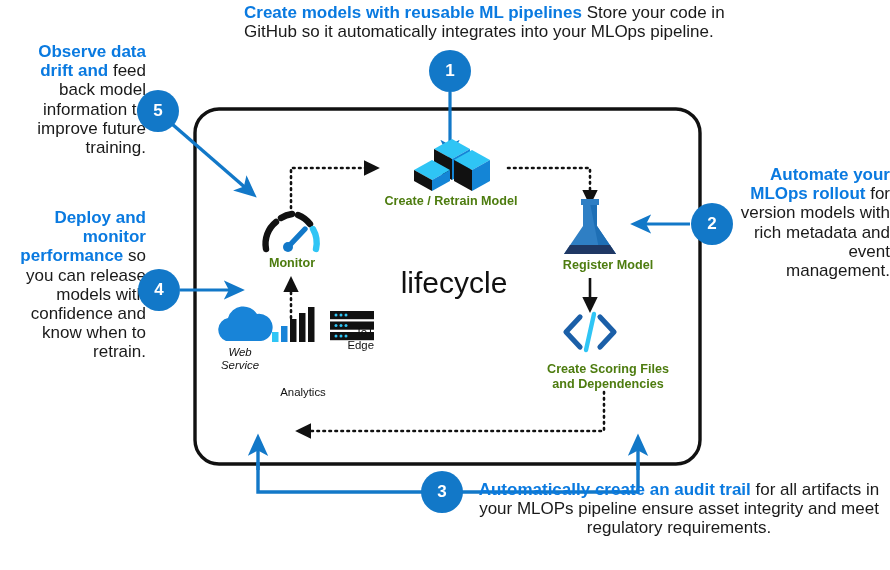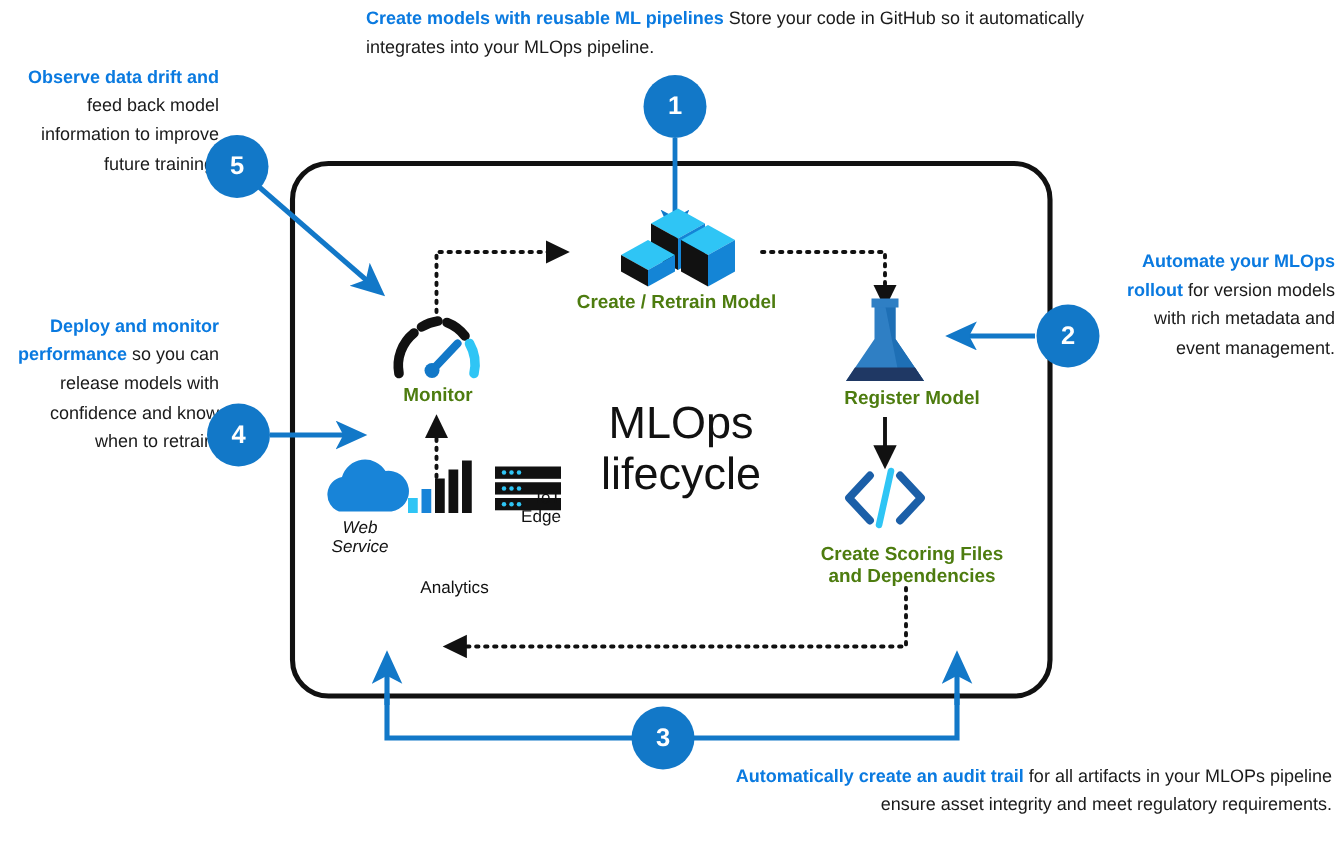--- a/index.html
+++ b/index.html
@@ -4,26 +4,26 @@
 <style>
   html,body{margin:0;padding:0;background:#ffffff;}
   body{width:890px;height:570px;position:relative;overflow:hidden;
        font-family:"Liberation Sans", sans-serif;color:#1a1a1a;}
   .stage{position:absolute;left:0;top:0;width:890px;height:570px;}
   .svglayer{position:absolute;left:0;top:0;width:890px;height:570px;}
   .b{font-weight:bold;color:#0a7ae0;}
   .bk{color:#1a1a1a;font-weight:normal;}
 
   
-  .callout{position:absolute;font-size:12px;line-height:19.2px;}
+  .callout{position:absolute;font-size:17px;line-height:19.2px;}
   #callout-1{left:244px;top:3px;width:492px;text-align:left;}
   #callout-5{left:4px;top:42px;width:142px;text-align:right;}
   #callout-4{left:4px;top:208px;width:142px;text-align:right;}
   #callout-2{left:740px;top:165px;width:150px;text-align:right;}
-  #callout-3{left:470px;top:508px;width:418px;text-align:right;}
+  #callout-3{left:470px;top:480px;width:418px;text-align:center;}
 
   
   .nodelabel{position:absolute;font-weight:bold;font-size:12.6px;
              color:#4d7c0f;text-align:center;line-height:15px;}
   #label-create{left:348px;top:194px;width:206px;}
   #label-register{left:528px;top:258px;width:160px;}
   #label-scoring{left:508px;top:362px;width:200px;}
   #label-monitor{left:222px;top:256px;width:140px;}
   #label-usemodel{left:212px;top:382px;width:160px;}
 
@@ -201,17 +201,16 @@
   </div>
   <div class="subicon-label" id="label-analytics">
     <div>Analytics</div>
   </div>
   <div class="subicon-label" id="label-iot">
     <div>IoT</div>
     <div>Edge</div>
   </div>
 
   <div id="center-title">
-    <div>MLOps</div>
     <div>lifecycle</div>
   </div>
 
 </div>
 
 </body></html>

